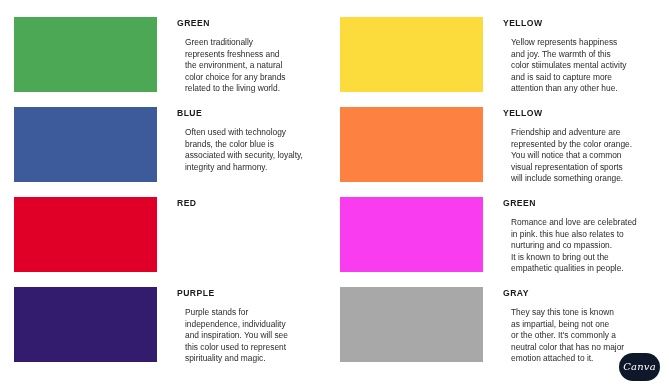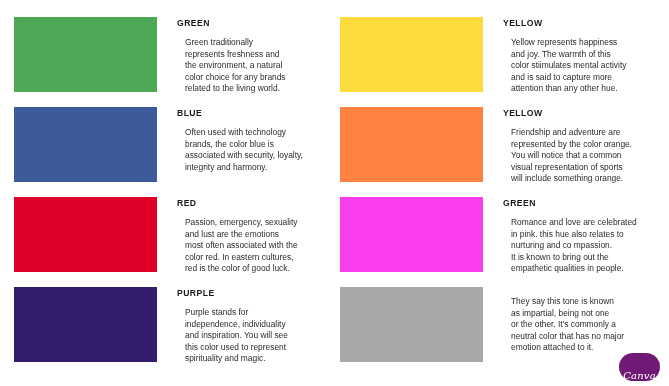--- a/index.html
+++ b/index.html
@@ -152,25 +152,20 @@
 You will notice that a common
 visual representation of sports
 will include something orange.</div>
       </div>
     </div>
 
     <div class="card">
       <div class="swatch" style="background: rgb(224, 0, 39);"></div>
       <div class="copy">
         <div class="card-title" style="color: rgb(26, 26, 26);">RED</div>
-        <div class="card-body" style="color: rgb(43, 43, 43);">Passion, emergency, sexuality
-and lust are the emotions
-most often associated with the
-color red. In eastern cultures,
-red is the color of good luck.</div>
       </div>
     </div>
 
     <div class="card">
       <div class="swatch" style="background: rgb(250, 60, 240);"></div>
       <div class="copy">
         <div class="card-title" style="color: rgb(26, 26, 26);">GREEN</div>
         <div class="card-body" style="color: rgb(43, 43, 43);">Romance and love are celebrated
 in pink. this hue also relates to
 nurturing and co mpassion.
@@ -187,27 +182,28 @@
 independence, individuality
 and inspiration. You will see
 this color used to represent
 spirituality and magic.</div>
       </div>
     </div>
 
     <div class="card">
       <div class="swatch" style="background: rgb(168, 168, 168);"></div>
       <div class="copy">
+        <div class="card-title" style="color: rgb(26, 26, 26);">GRAY</div>
         <div class="card-body" style="color: rgb(43, 43, 43);">They say this tone is known
 as impartial, being not one
 or the other. It's commonly a
 neutral color that has no major
 emotion attached to it.</div>
       </div>
     </div>
 
   </div>
 
-  <div class="canva-badge" style="background: #701a75; align-items: flex-end;">
+  <div class="canva-badge" style="background: #0f172a;">
     <span class="wordmark" style="color: rgb(255, 255, 255);">Canva</span>
   </div>
 
 </div>
 
 </body></html>

